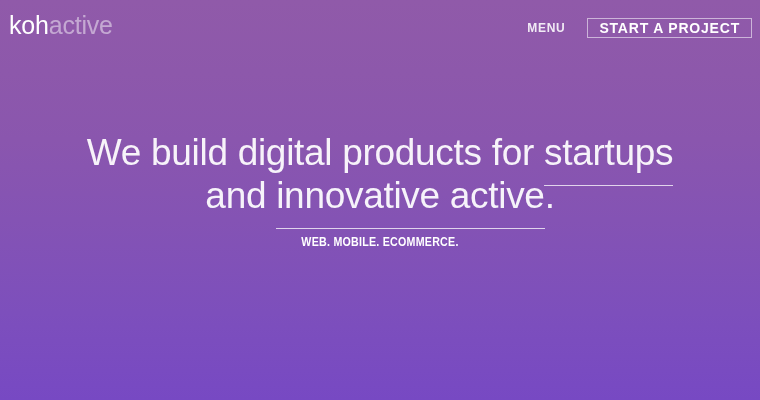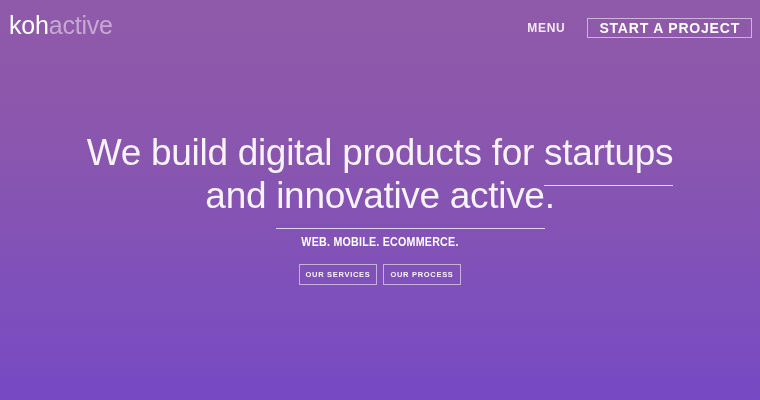--- a/index.html
+++ b/index.html
@@ -170,20 +170,16 @@
     </div>
 
   </header>
 
   <div class="hero-content">
 
     <h1 class="headline"><span>We build digital products for </span><span class="ul">startups</span><span> and </span><span class="ul">innovative active</span><span>.</span></h1>
 
     <div class="tagline">WEB. MOBILE. ECOMMERCE.</div>
 
-    <div class="cta-row">
-      <span class="btn-outline">OUR SERVICES</span>
-      <span class="btn-outline">OUR PROCESS</span>
-    </div>
 
   </div>
 
 </div>
 
 </body></html>

